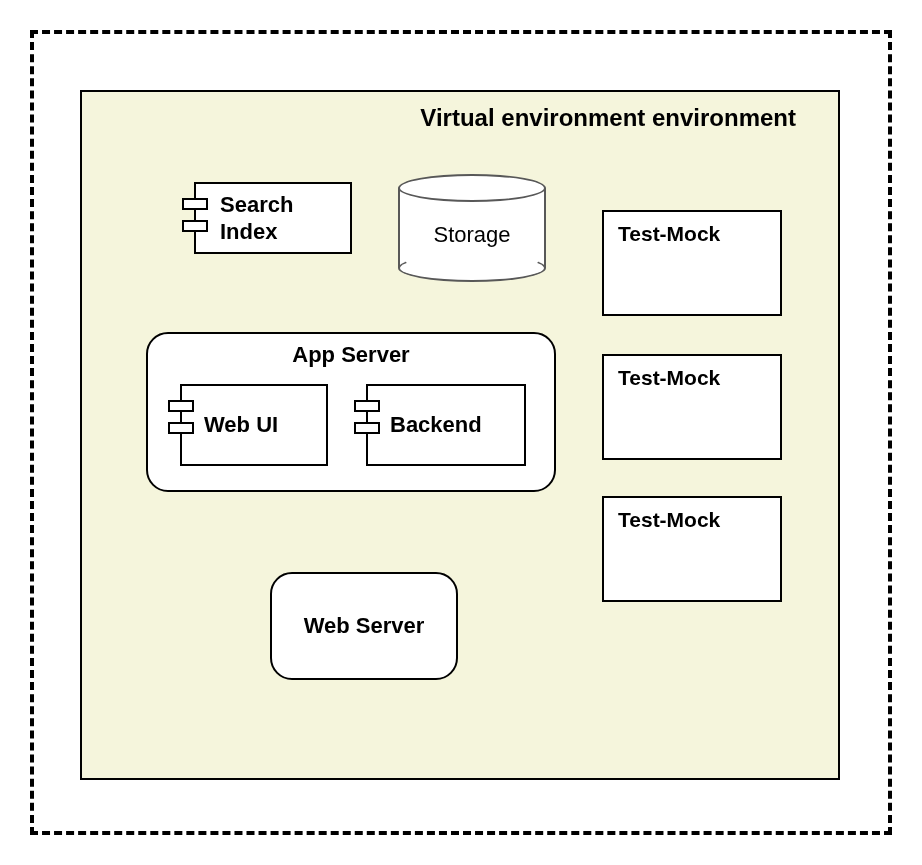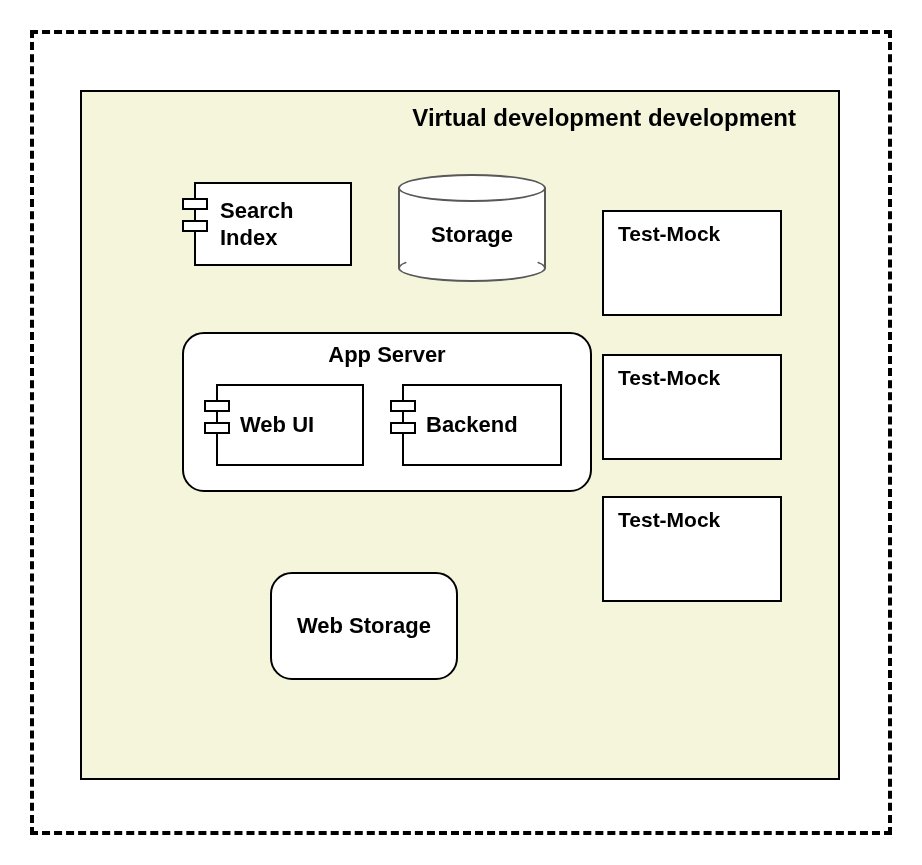--- a/index.html
+++ b/index.html
@@ -52,21 +52,21 @@
     .component-label {
       font-size: 22px;
       font-weight: bold;
       line-height: 1.25;
     }
     
     .search-index {
       left: 112px;
       top: 90px;
       width: 158px;
-      height: 84px;
+      height: 72px;
       display: flex;
       align-items: center;
       padding-left: 24px;
     }
     .search-index .uml-lug.lug1 { top: 14px; }
     .search-index .uml-lug.lug2 { top: 36px; }
     
     .storage {
       position: absolute;
       left: 316px;
@@ -110,34 +110,33 @@
       border-top-color: transparent;
       border-radius: 50%;
     }
     .storage-label {
       position: absolute;
       top: 48px;
       left: 0;
       width: 100%;
       text-align: center;
       font-size: 22px;
-      font-weight: bold;
+      font-weight: normal;
       z-index: 3;
     }
     
     .app-server {
       position: absolute;
       left: 64px;
       top: 240px;
       width: 410px;
       height: 160px;
       background: #fff;
       border: 2.5px solid #000;
       border-radius: 22px;
-      margin-left: 36px;
     }
     .app-server-label {
       position: absolute;
       top: 8px;
       left: 0;
       width: 100%;
       text-align: center;
       font-size: 22px;
       font-weight: bold;
     }
@@ -203,21 +202,21 @@
       text-align: center;
       padding-bottom: 6px;
     }
   </style>
 </head>
 <body>
 
 <div class="outer-dashed"></div>
 
 <div class="env-container">
-  <div class="env-title">Virtual  development development</div>
+  <div class="env-title">Virtual  environment environment</div>
 
   <div class="component-box search-index">
     <div class="uml-lug lug1"></div>
     <div class="uml-lug lug2"></div>
     <span class="component-label" style="white-space: pre-line;">Search
 Index</span>
   </div>
 
   <div class="storage">
     <div class="storage-cyl">
@@ -238,21 +237,21 @@
     </div>
 
     <div class="component-box web-ui">
       <div class="uml-lug lug1"></div>
       <div class="uml-lug lug2"></div>
       <span class="component-label">Web UI</span>
     </div>
   </div>
 
   <div class="web-server">
-    <span class="component-label">Web Storage</span>
+    <span class="component-label">Web Server</span>
   </div>
 
   <div class="mock-box mock-erp">
     <div class="mock-title">Test-Mock</div>
   </div>
 
   <div class="mock-box mock-crm">
     <div class="mock-title">Test-Mock</div>
   </div>
 

